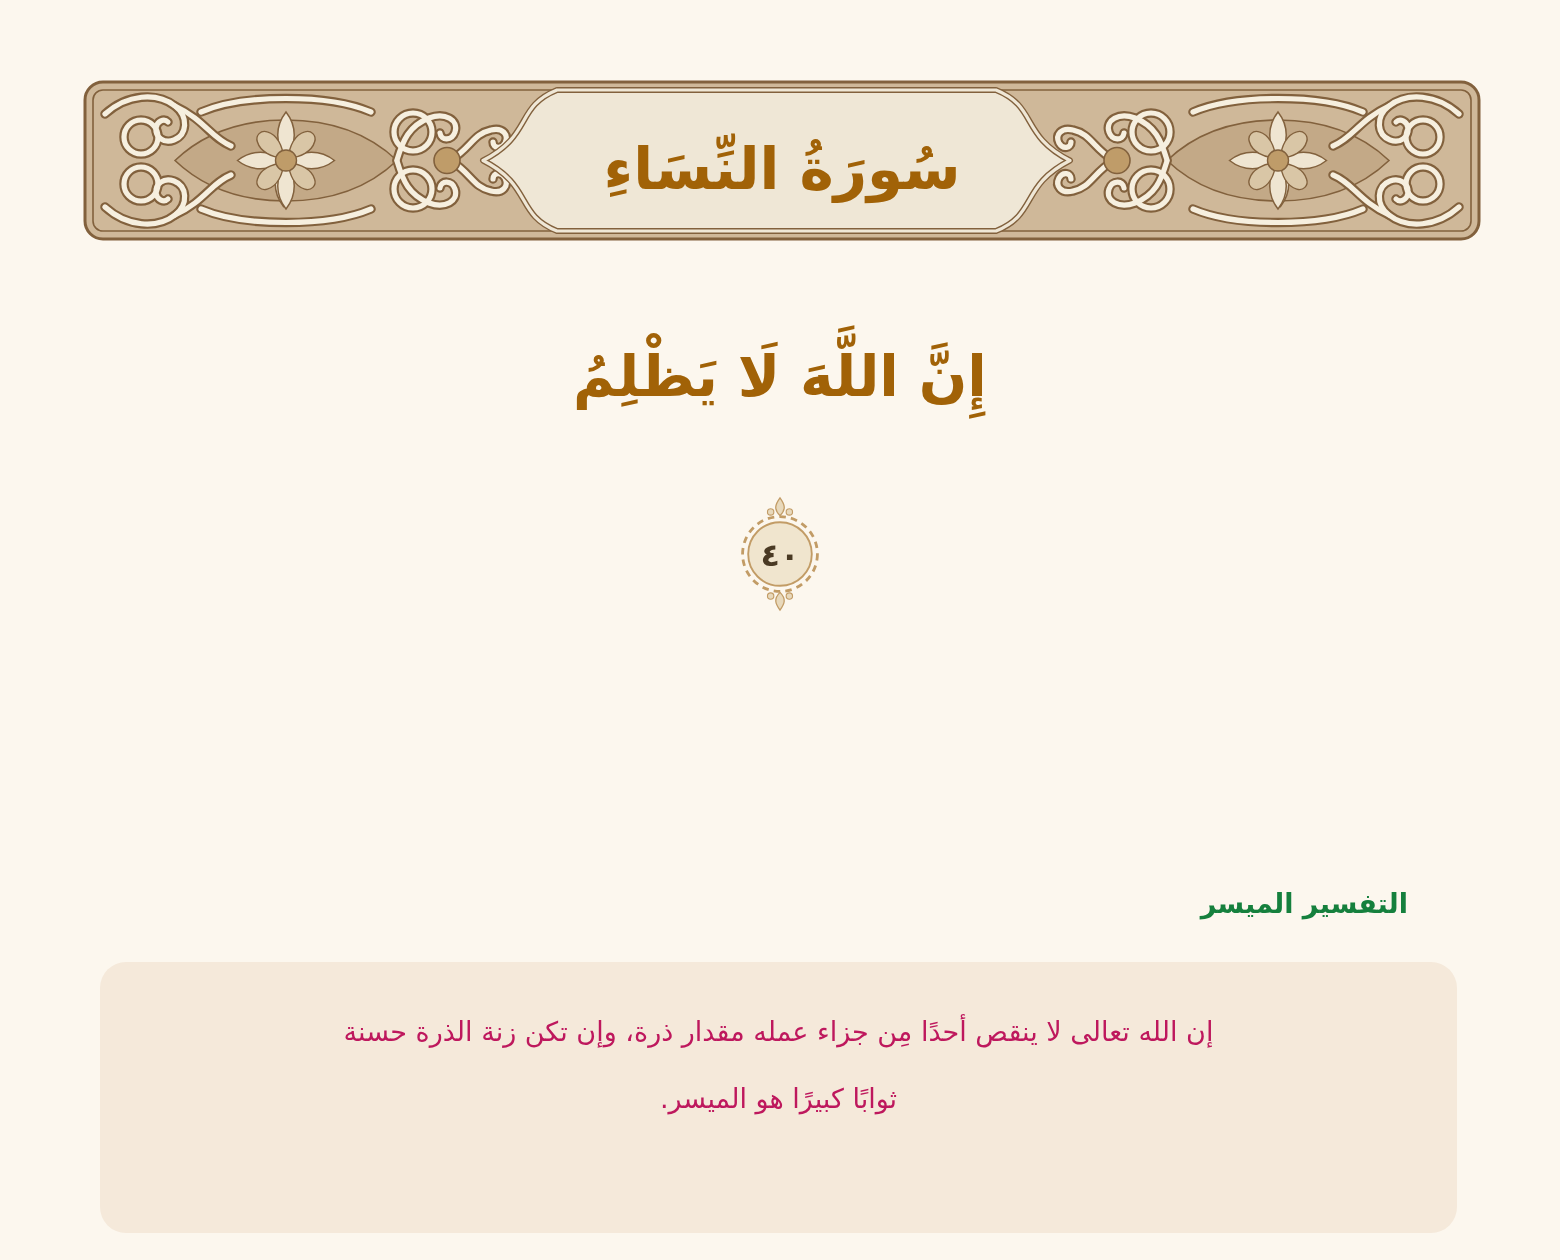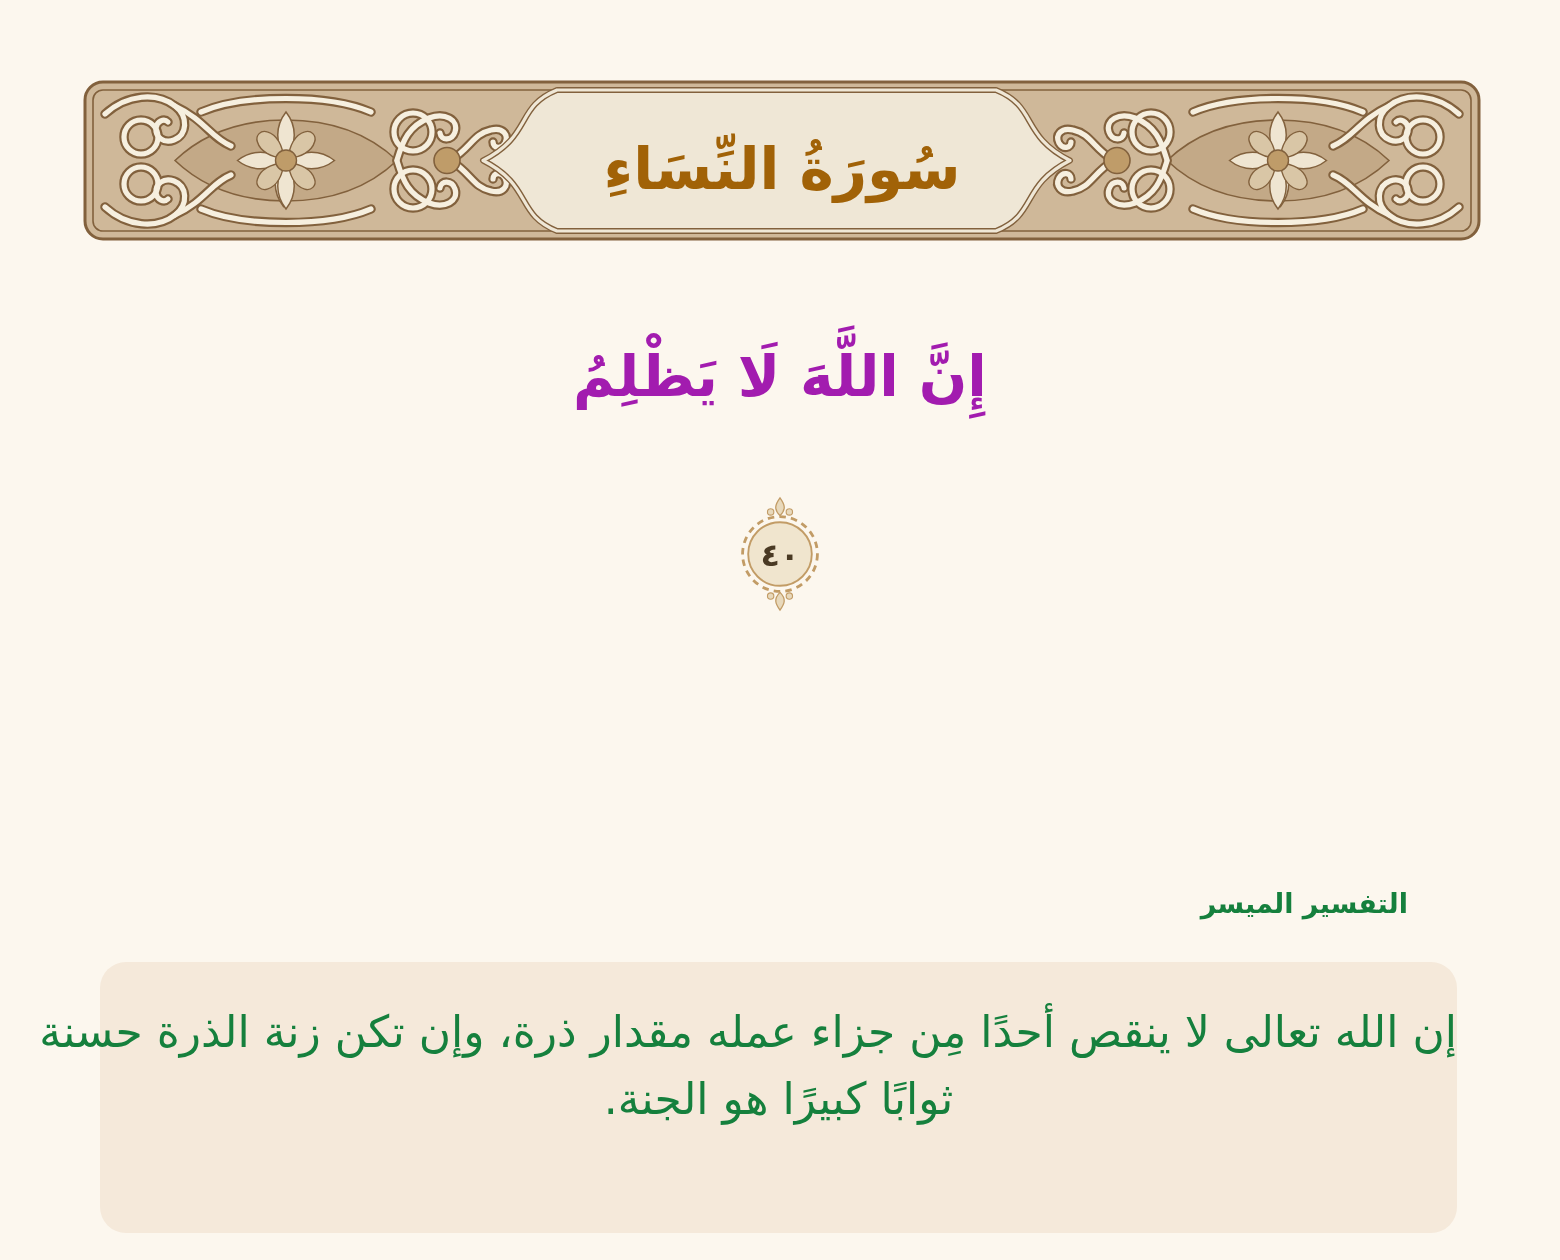--- a/index.html
+++ b/index.html
@@ -36,21 +36,21 @@
     padding-bottom: 4px;
     pointer-events: none;
     margin-top: 8px;
   }
 
   
   .verse {
     position: absolute;
     left: 0; top: 288px; width: 1560px;
     direction: rtl;
-    color: #a21caf;
+    color: #a16207;
   }
   .verse-row {
     height: 177px;
     display: flex; align-items: center; justify-content: center;
     gap: 18px;
   }
   .verse-line {
     font-size: 57px; font-weight: bold;
     white-space: nowrap;
     line-height: 1;
@@ -75,23 +75,23 @@
     left: 100px; top: 962px;
     width: 1357px; height: 271px;
     background: #F5E9DA;
     border-radius: 26px;
     box-sizing: border-box;
     padding-top: 36px;
     direction: rtl;
   }
   .tafsir-line {
     text-align: center;
-    font-size: 44px;
+    font-size: 27px;
     line-height: 67px;
-    color: #15803d;
+    color: #be185d;
     white-space: nowrap;
   }
 </style>
 </head>
 <body>
 
 <div class="stage">
 
   <div class="banner">
     <svg viewBox="0 0 1398 161" xmlns="http://www.w3.org/2000/svg">
@@ -167,16 +167,16 @@
         <circle cx="47" cy="62" r="34" fill="#F0E5CE" stroke="#C29C66" stroke-width="2"></circle>
         <text x="47" y="75" text-anchor="middle">٤٠</text>
       </svg>
     </div>
   </div>
 
   <div class="tafsir-label">التفسير الميسر</div>
 
   <div class="tafsir-box">
     <div class="tafsir-line">إن الله تعالى لا ينقص أحدًا مِن جزاء عمله مقدار ذرة، وإن تكن زنة الذرة حسنة</div>
-    <div class="tafsir-line">ثوابًا كبيرًا هو الجنة.</div>
+    <div class="tafsir-line">ثوابًا كبيرًا هو الميسر.</div>
   </div>
 
 </div>
 
 </body></html>

